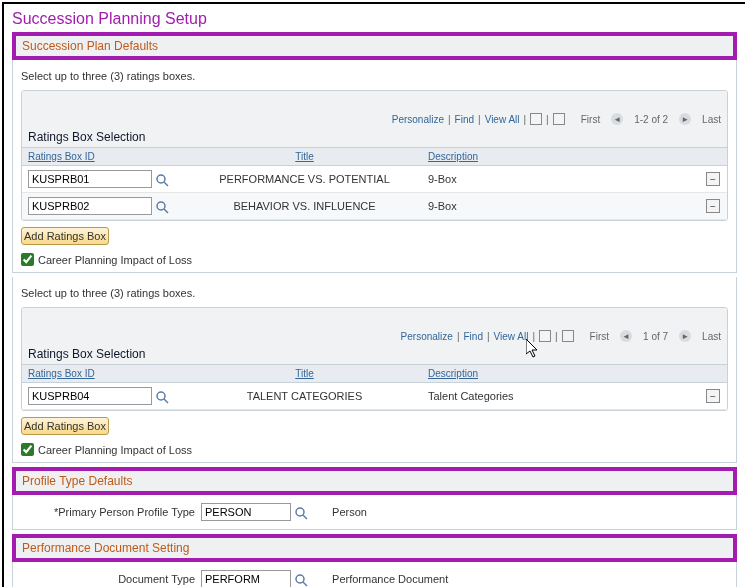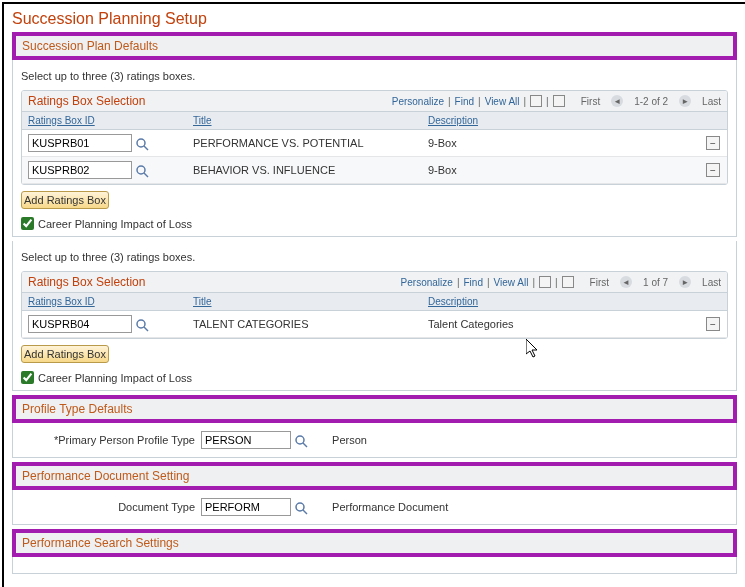--- a/index.html
+++ b/index.html
@@ -11,21 +11,21 @@
     padding: 2px;
   }
   .outer {
     border: 2px solid #000;
     width: 745px;
     height: 587px;
     padding: 6px 8px;
     position: relative;
   }
   .page-title {
-    color: #c2410c;
+    color: #a21caf;
     font-size: 16px;
     font-weight: normal;
     margin-bottom: 4px;
   }
   .section {
     margin-bottom: 4px;
   }
   .section-header {
     background: #eef0f2;
     border: 4px solid #a21caf;
@@ -49,23 +49,24 @@
     overflow: hidden;
   }
   .grid-title-row {
     display: flex;
     align-items: center;
     background: #f0f2f4;
     padding: 3px 6px;
     border-bottom: 1px solid #c8d0d8;
   }
   .grid-title {
-    color: #c2410c;
+    color: #0f172a;
     font-size: 12px;
     flex: 1;
+    margin-top: 36px;
   }
   .grid-tools {
     display: flex;
     align-items: center;
     gap: 4px;
     font-size: 10px;
     color: #336699;
   }
   .grid-tools a { color: #336699; text-decoration: none; cursor: pointer; }
   .grid-tools .sep { color: #666; }
@@ -81,34 +82,34 @@
     background: #e8ecf0;
     border-bottom: 1px solid #c8d0d8;
   }
   .grid-header-cell {
     padding: 3px 6px;
     color: #336699;
     text-decoration: underline;
     font-size: 10px;
   }
   .col-id { width: 165px; }
-  .col-title { width: 235px; }
+  .col-title { width: 235px; text-align: center; }
   .col-desc { flex: 1; }
   .col-del { width: 28px; text-align: center; }
   .grid-row {
     display: flex;
     align-items: center;
     border-bottom: 1px solid #e4e6e8;
     background: #fff;
     padding: 2px 0;
   }
   .grid-row:nth-child(even) { background: #f7f8fa; }
   .grid-cell { padding: 2px 6px; font-size: 11px; }
   .grid-row input[type="text"] {
-    width: 104px;
+    width: 124px;
     font-size: 11px;
     padding: 2px 3px;
     border: 1px solid #999;
     background: #fff;
   }
   .lookup-icon, .small-icon {
     display: inline-block;
     width: 14px;
     height: 14px;
     vertical-align: middle;

